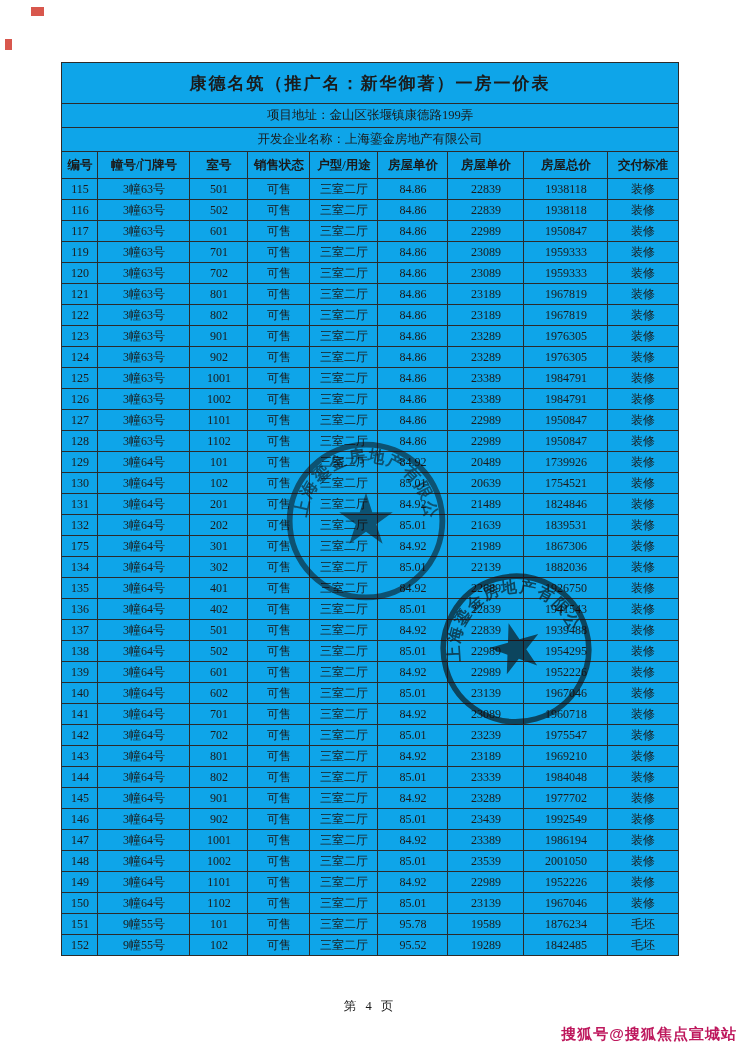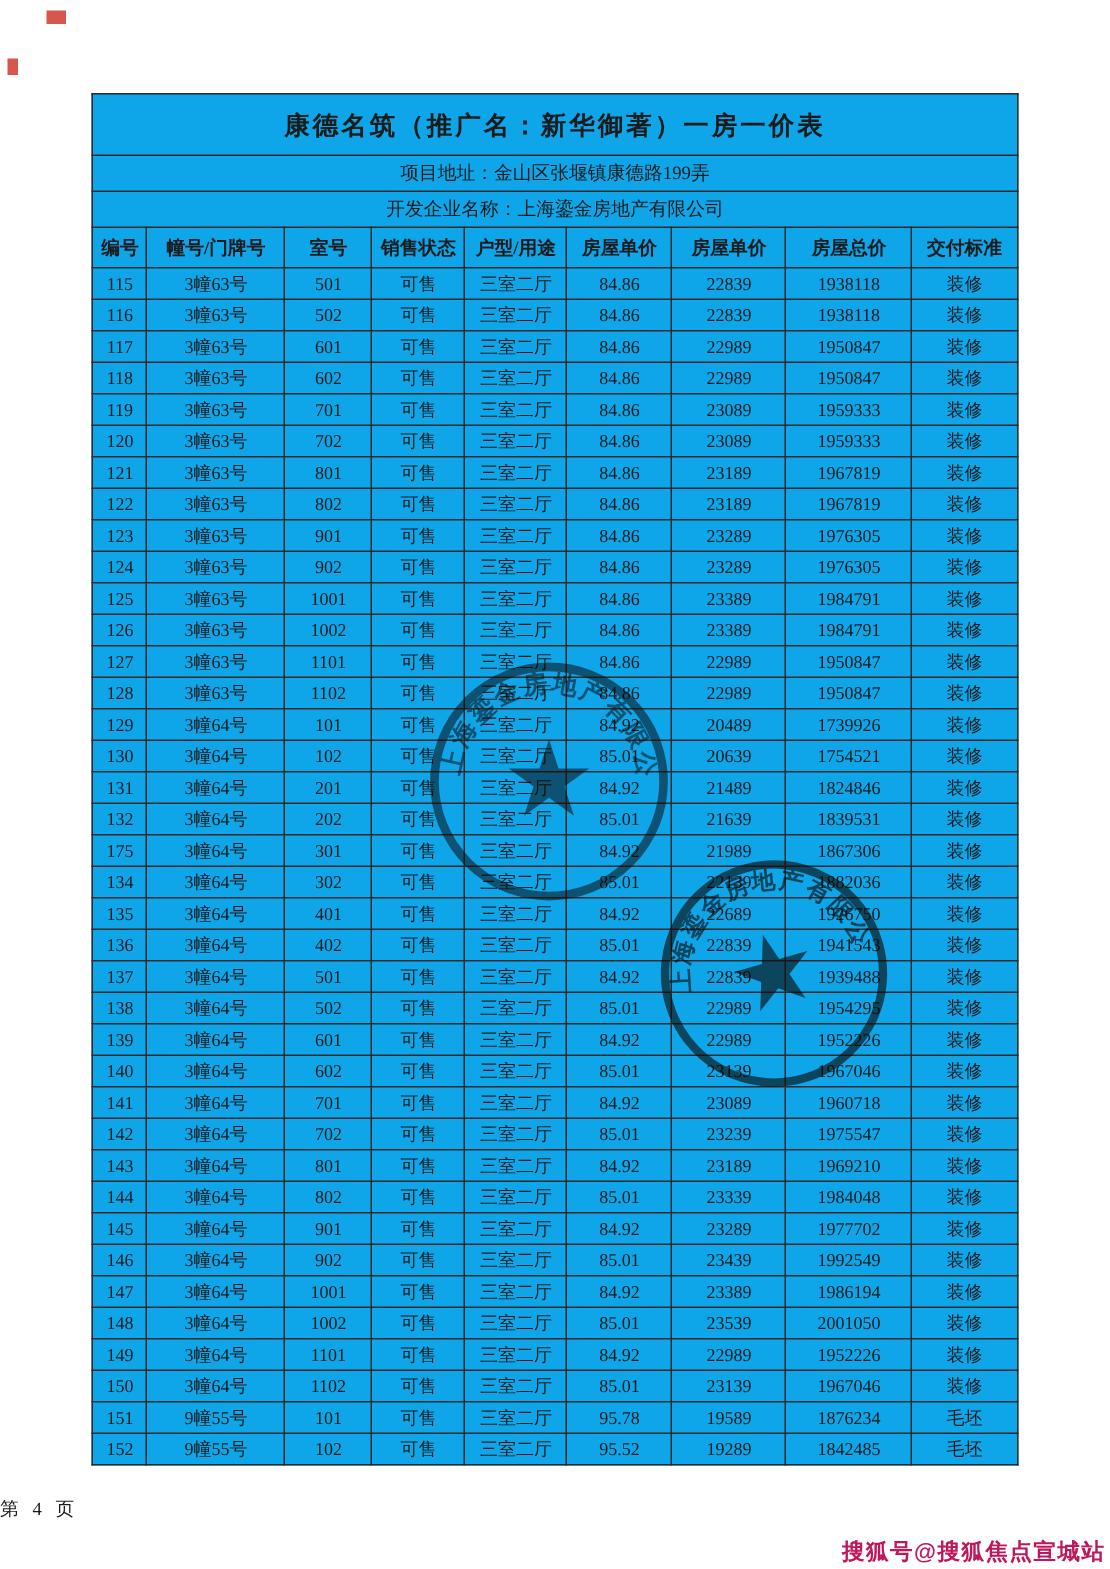--- a/index.html
+++ b/index.html
@@ -16,21 +16,21 @@
   .price-table th,.price-table td{
     border:1px solid #2b2b2b;text-align:center;vertical-align:middle;
     padding:0 1px;overflow:hidden;white-space:nowrap;
   }
   .title-cell{font-size:17px;font-weight:bold;height:40px;letter-spacing:2px;}
   .sub-cell{font-size:12.5px;font-weight:normal;height:23px;}
   .cols th{font-size:12.5px;font-weight:bold;height:26px;}
   .price-table tbody td{font-size:12px;height:20px;font-weight:normal;}
   
   .page-footer{
-    position:absolute;left:0;right:0;top:998px;text-align:left;
+    position:absolute;left:0;right:0;top:998px;text-align:center;
     font-size:12.5px;letter-spacing:3px;
   }
   
   .stamp{position:absolute;mix-blend-mode:multiply;pointer-events:none;}
   .stamp1{left:283px;top:438px;width:166px;height:166px;opacity:.62;}
   .stamp2{left:437px;top:570px;width:158px;height:158px;opacity:.72;transform:rotate(-16deg);}
   
   .red-mark{position:absolute;background:#d13a2e;opacity:.85;}
   .mark1{left:31px;top:7px;width:13px;height:9px;}
   .mark2{left:5px;top:39px;width:7px;height:11px;}
@@ -111,31 +111,20 @@
           <td>3幢63号</td>
           <td>601</td>
           <td>可售</td>
           <td>三室二厅</td>
           <td>84.86</td>
           <td>22989</td>
           <td>1950847</td>
           <td>装修</td>
         </tr>
         <tr>
-          <td>118</td>
-          <td>3幢63号</td>
-          <td>602</td>
-          <td>可售</td>
-          <td>三室二厅</td>
-          <td>84.86</td>
-          <td>22989</td>
-          <td>1950847</td>
-          <td>装修</td>
-        </tr>
-        <tr>
           <td>119</td>
           <td>3幢63号</td>
           <td>701</td>
           <td>可售</td>
           <td>三室二厅</td>
           <td>84.86</td>
           <td>23089</td>
           <td>1959333</td>
           <td>装修</td>
         </tr>

